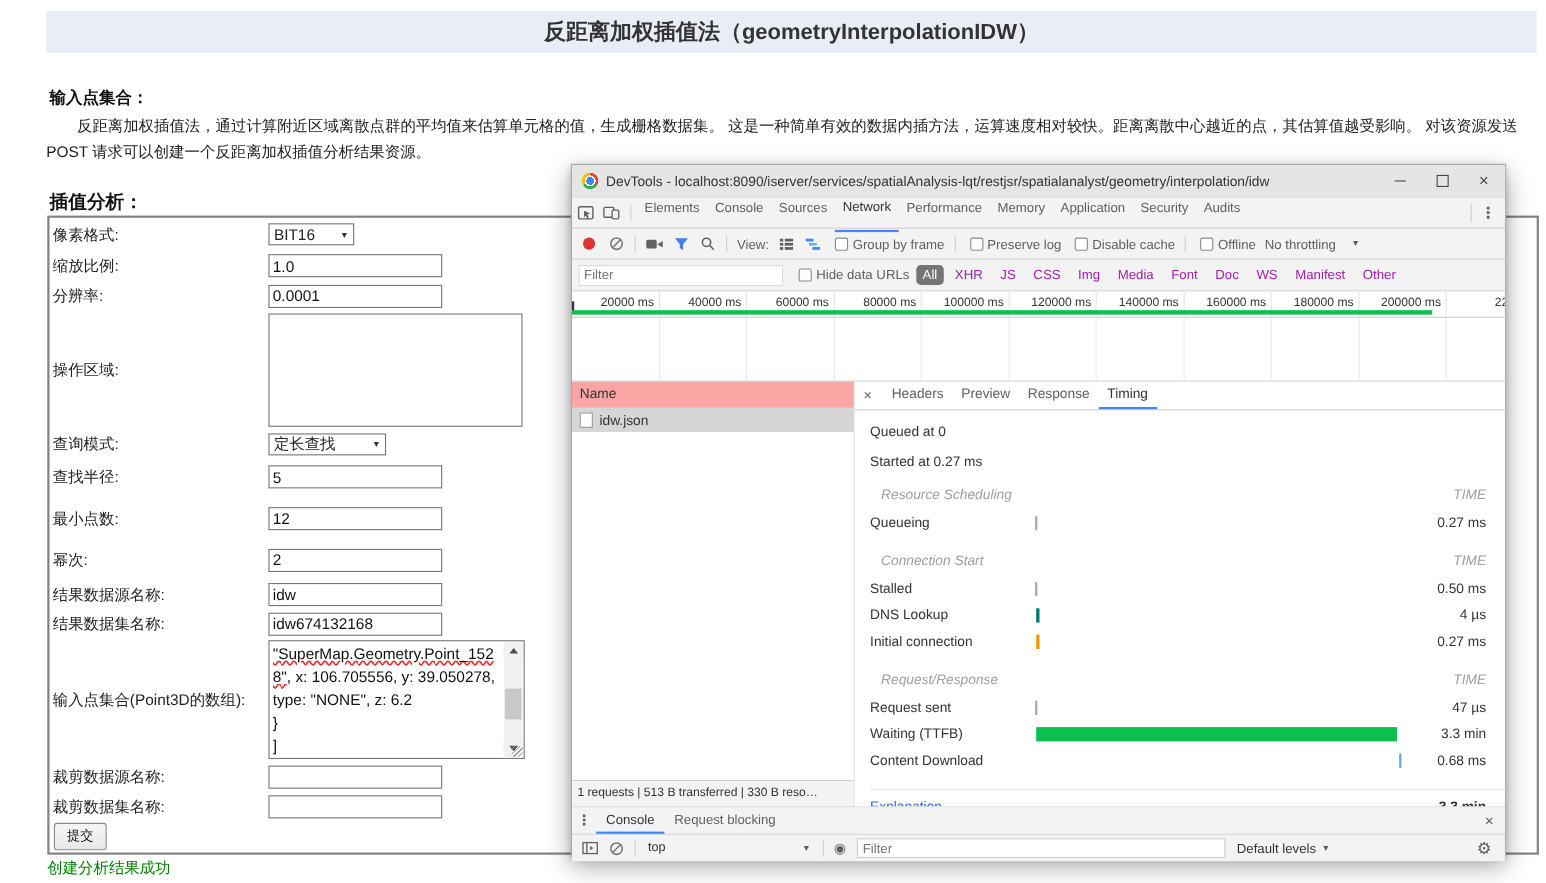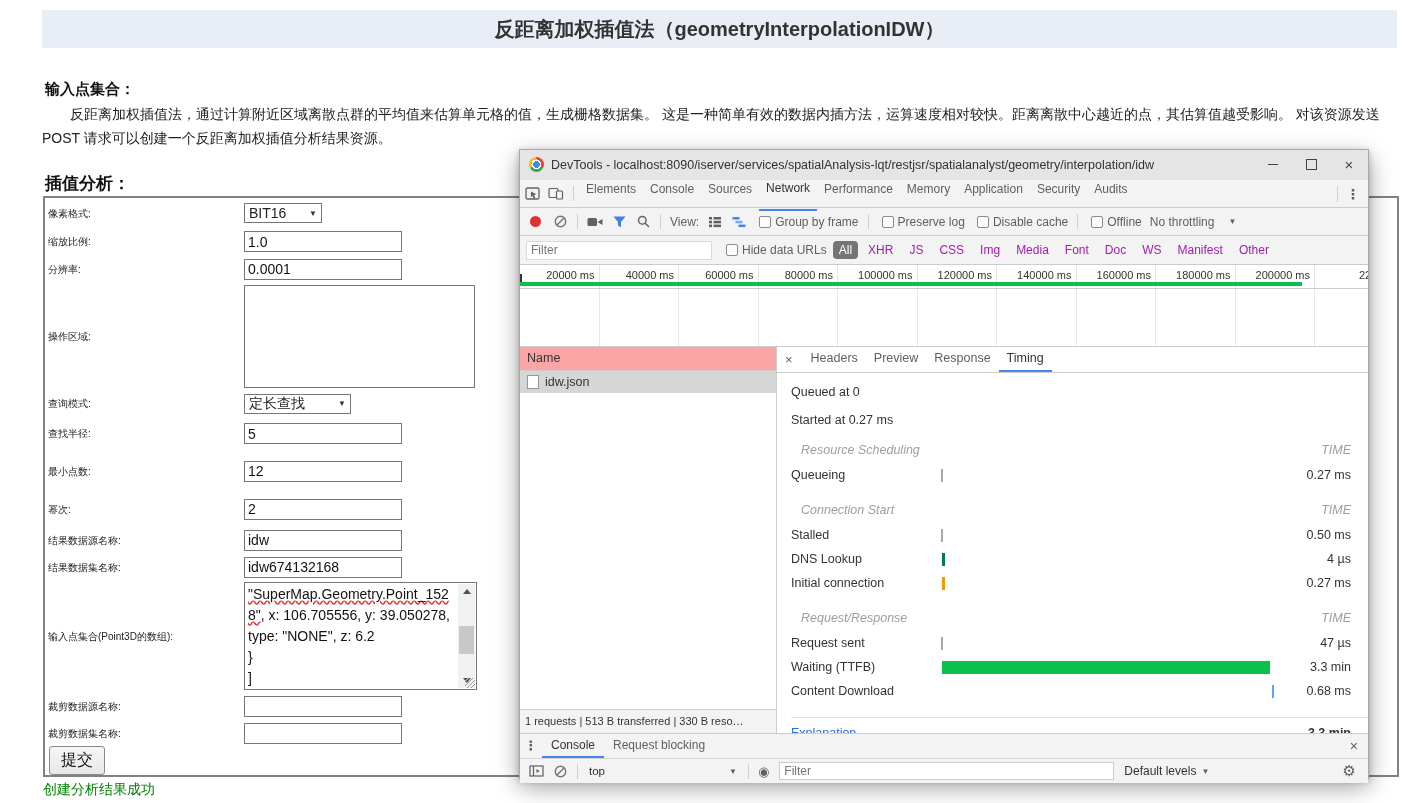--- a/index.html
+++ b/index.html
@@ -7,21 +7,21 @@
        font-family:"Liberation Sans","DejaVu Sans",sans-serif;color:#222;}
   
   .page-header{position:absolute;left:42px;top:10px;width:1355px;height:38px;background:#e9eef6;}
   .page-header h1{margin:0;font-size:20px;line-height:38px;text-align:center;color:#333;font-weight:bold;}
   .desc-heading{position:absolute;left:45px;top:80px;font-size:15px;font-weight:bold;color:#111;}
   .desc-text{position:absolute;left:42px;top:102px;width:1350px;font-size:14px;line-height:24px;
              text-indent:2em;margin:0;color:#222;}
   .form-heading{position:absolute;left:45px;top:172px;font-size:17px;font-weight:bold;color:#111;}
   .form-table{position:absolute;left:43px;top:196px;width:1352px;border:2px solid #828282;background:#fff;}
   .frow{display:flex;align-items:center;}
-  .flabel{width:196px;flex:none;padding-left:3px;font-size:10px;line-height:19px;color:#222;}
+  .flabel{width:196px;flex:none;padding-left:3px;font-size:14px;line-height:19px;color:#222;}
   .fctrl{flex:1;display:flex;align-items:center;}
   .tinput{width:150px;height:17px;border:1px solid #767676;font-size:14px;padding:1px 3px;
           font-family:inherit;background:#fff;color:#111;}
   .fselect{height:20px;border:1px solid #767676;background:#fff;display:flex;align-items:center;
            justify-content:space-between;padding:0 4px;font-size:14px;box-sizing:border-box;}
   .sel-arrow{font-size:8px;color:#333;margin-left:8px;}
   .tarea1{width:225px;height:97px;border:1px solid #767676;resize:none;font-family:inherit;background:#fff;}
   .tarea2-wrap{width:231px;height:106px;border:1px solid #767676;position:relative;background:#fff;
                font-size:14px;line-height:21px;}
   .tarea2-content{position:absolute;left:3px;top:1px;right:19px;bottom:1px;white-space:pre-wrap;
@@ -30,21 +30,21 @@
   .vscroll{position:absolute;top:1px;right:1px;bottom:1px;width:17px;background:#f1f1f1;}
   .sb-btn{position:absolute;left:0;width:17px;height:15px;background:#f1f1f1;}
   .sb-btn.up{top:0;} .sb-btn.down{bottom:0;}
   .tri-up{position:absolute;left:4.5px;top:5px;width:0;height:0;border-left:4px solid transparent;
           border-right:4px solid transparent;border-bottom:5px solid #505050;}
   .tri-down{position:absolute;left:4.5px;top:5px;width:0;height:0;border-left:4px solid transparent;
           border-right:4px solid transparent;border-top:5px solid #505050;}
   .sb-thumb{position:absolute;left:1px;top:42px;width:15px;height:28px;background:#c8c8c8;}
   .resize-grip{position:absolute;right:1px;bottom:1px;width:10px;height:10px;
      background:repeating-linear-gradient(135deg,transparent 0 2px,#9a9a9a 2px 3px);}
-  .submit-btn{margin-left:4px;font-size:16px;font-family:inherit;padding:3px 11px;border:1px solid #8a8a8a;
+  .submit-btn{margin-left:4px;font-size:12px;font-family:inherit;padding:3px 11px;border:1px solid #8a8a8a;
               border-radius:3px;background:linear-gradient(#f6f6f6,#e8e8e8);color:#111;}
   .status-msg{position:absolute;left:43px;top:781px;font-size:14px;color:#008000;}
   
   .devtools{position:absolute;left:519px;top:149px;width:850px;height:630px;background:#fff;
             border:1px solid #a8a8a8;box-shadow:0 8px 22px rgba(0,0,0,.38),0 2px 6px rgba(0,0,0,.2);
             font-size:12px;color:#333;box-sizing:border-box;}
   .dt-titlebar{height:29px;display:flex;align-items:center;background:#e5e5e5;border-bottom:1px solid #e3e3e3;}
   .chrome-icon{width:15px;height:15px;border-radius:50%;margin:0 7px 0 9px;flex:none;
      background:radial-gradient(circle at center,#4286f5 0 3.5px,#fff 3.5px 5px,rgba(0,0,0,0) 5px),
                 conic-gradient(#ea4335 0 120deg,#34a853 0 240deg,#fbbc05 0 360deg);}

